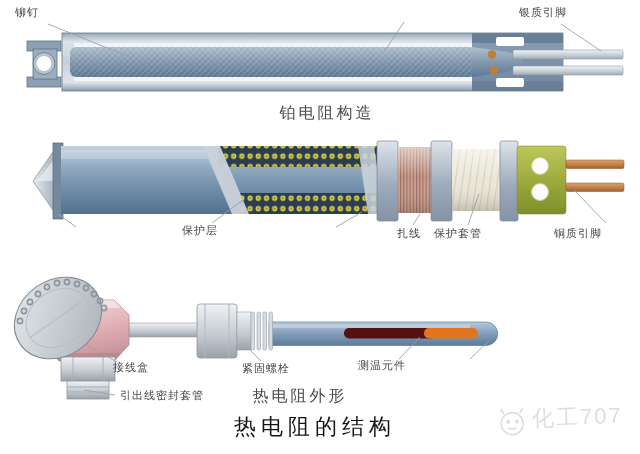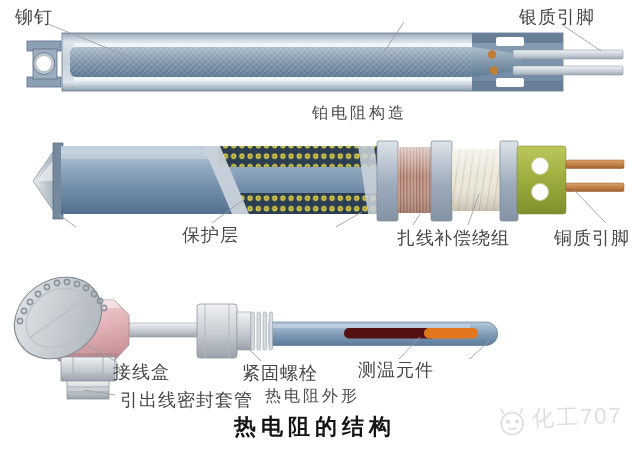--- a/index.html
+++ b/index.html
@@ -1,22 +1,22 @@
 <!DOCTYPE html>
 <html><head>
 <meta charset="utf-8">
 <style>
   * { margin:0; padding:0; box-sizing:border-box; }
   html,body { background:#ffffff; }
   body { font-family:"Liberation Sans", sans-serif; }
   .canvas { position:relative; width:640px; height:454px; background:#fff; overflow:hidden; }
   .layer { position:absolute; left:0; z-index:1; }
-  .lbl { position:absolute; z-index:3; font-size:18px; letter-spacing:1px; color:#464646; white-space:nowrap; }
-  .cap { position:absolute; z-index:3; font-size:16px; letter-spacing:3px; color:#4a4a4a; text-align:right; white-space:nowrap; }
-  .main-title { position:absolute; z-index:3; font-size:22px; font-weight:bold; letter-spacing:5px; color:#141414; text-align:center; white-space:nowrap; }
+  .lbl { position:absolute; z-index:3; font-size:11px; letter-spacing:1px; color:#464646; white-space:nowrap; }
+  .cap { position:absolute; z-index:3; font-size:16px; letter-spacing:3px; color:#4a4a4a; text-align:center; white-space:nowrap; }
+  .main-title { position:absolute; z-index:3; font-size:22px; font-weight:normal; letter-spacing:5px; color:#141414; text-align:center; white-space:nowrap; }
   .watermark { position:absolute; z-index:3; left:496px; top:398px; display:flex; align-items:center; gap:4px; color:#dedede; transform:rotate(-2deg); }
   .watermark .wm-text { font-size:22px; letter-spacing:2px; }
 </style>
 </head>
 <body>
 
 <div class="canvas">
 
   <svg class="layer" style="top:0" width="640" height="130" viewBox="0 0 640 130">
     <defs>
@@ -274,21 +274,21 @@
       <path d="M470 84 L489 66"></path>
     </g>
   </svg>
 
   <div class="lbl" style="left:15px; top:5px">铆钉</div>
   <div class="lbl" style="left:519px; top:5px">银质引脚</div>
   <div class="cap" style="left:247px; top:103px; width:160px">铂电阻构造</div>
 
   <div class="lbl" style="left:182px; top:223px">保护层</div>
   <div class="lbl" style="left:397px; top:226px">扎线</div>
-  <div class="lbl" style="left:434px; top:226px">补偿绕组</div>
+  <div class="lbl" style="left:434px; top:226px">保护套管</div>
   <div class="lbl" style="left:554px; top:226px">铜质引脚</div>
 
   <div class="lbl" style="left:113px; top:360px">接线盒</div>
   <div class="lbl" style="left:242px; top:361px">紧固螺栓</div>
   <div class="lbl" style="left:358px; top:358px">测温元件</div>
   <div class="lbl" style="left:120px; top:388px">引出线密封套管</div>
   <div class="cap" style="left:240px; top:386px; width:120px">热电阻外形</div>
 
   <div class="main-title" style="left:225px; top:412px; width:180px">热电阻的结构</div>
 

